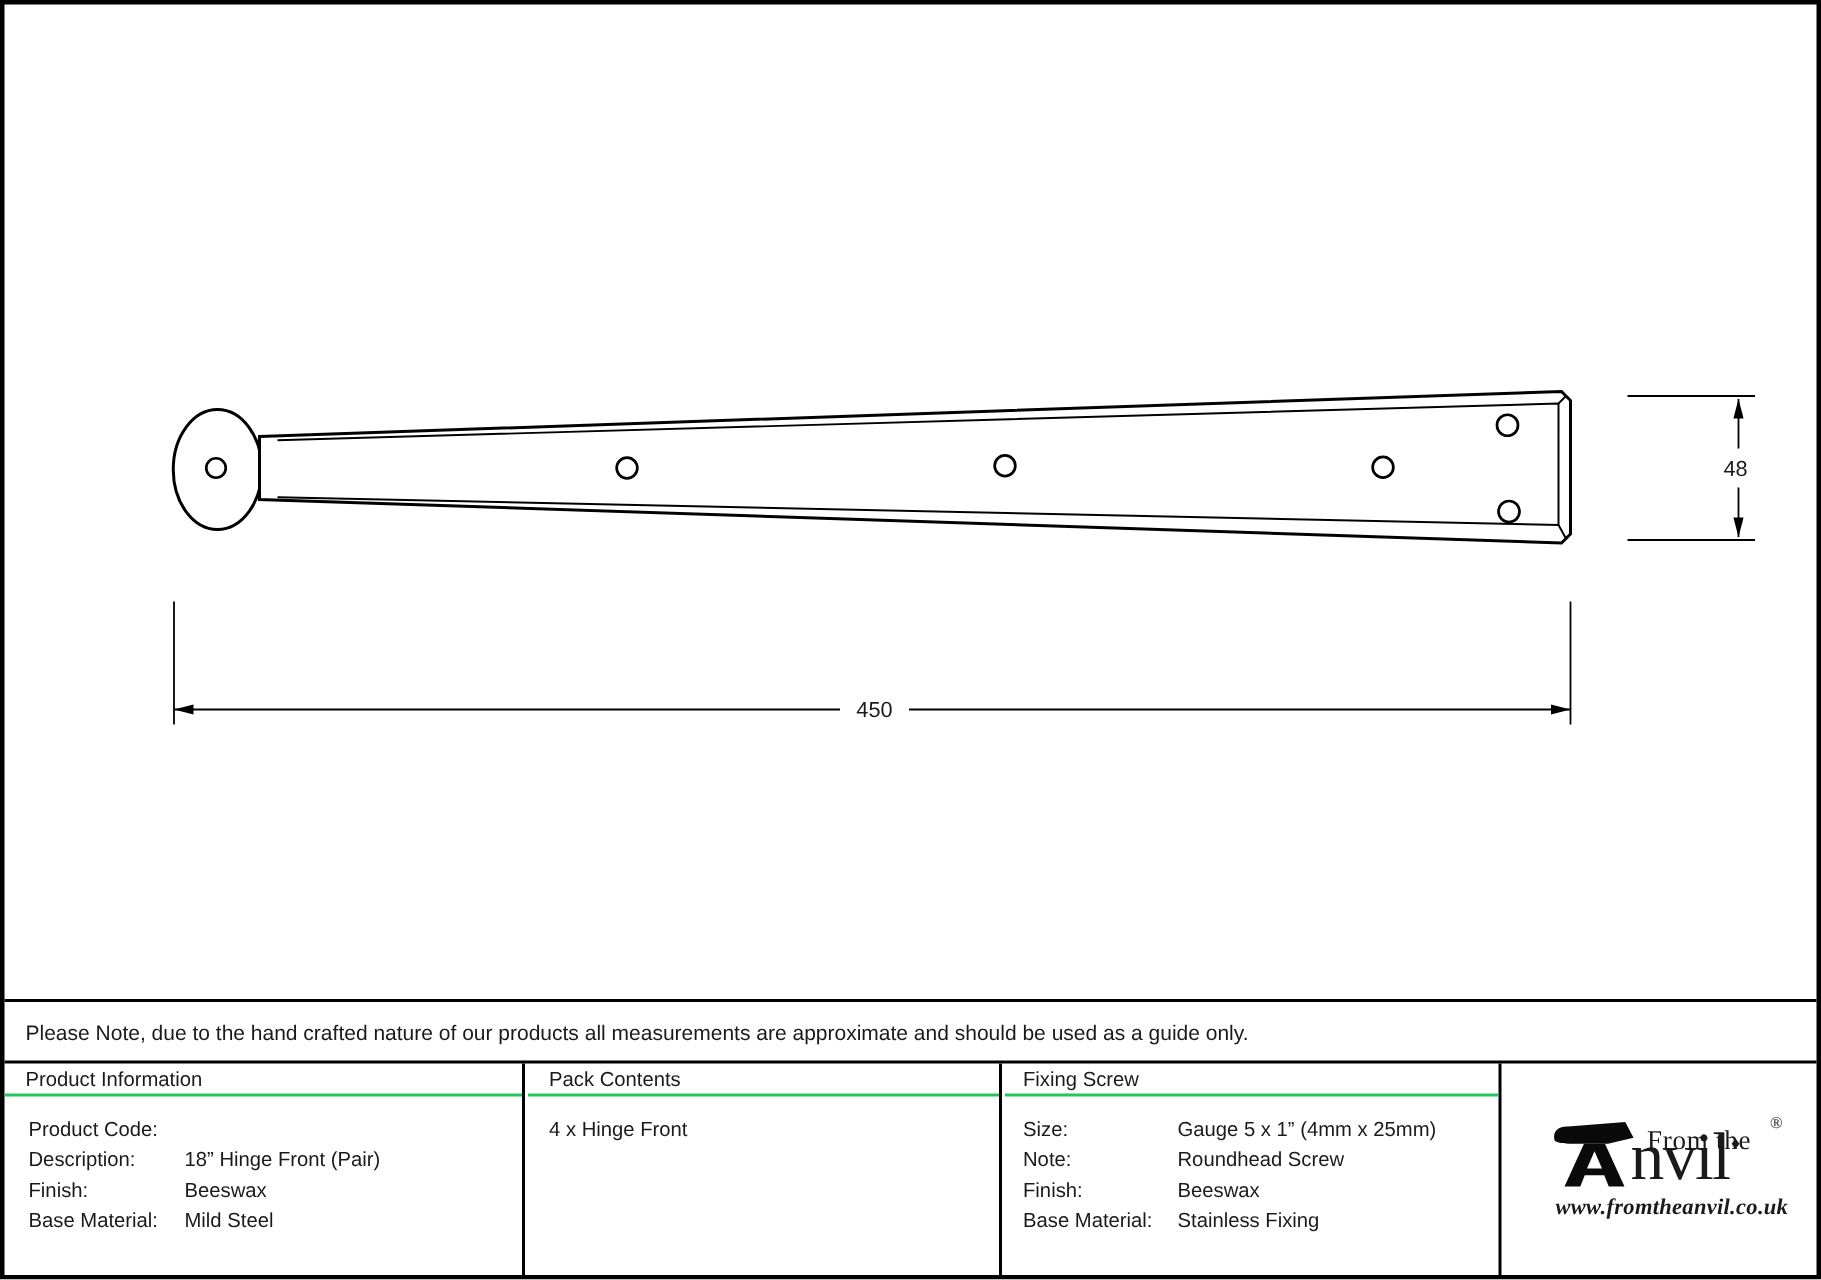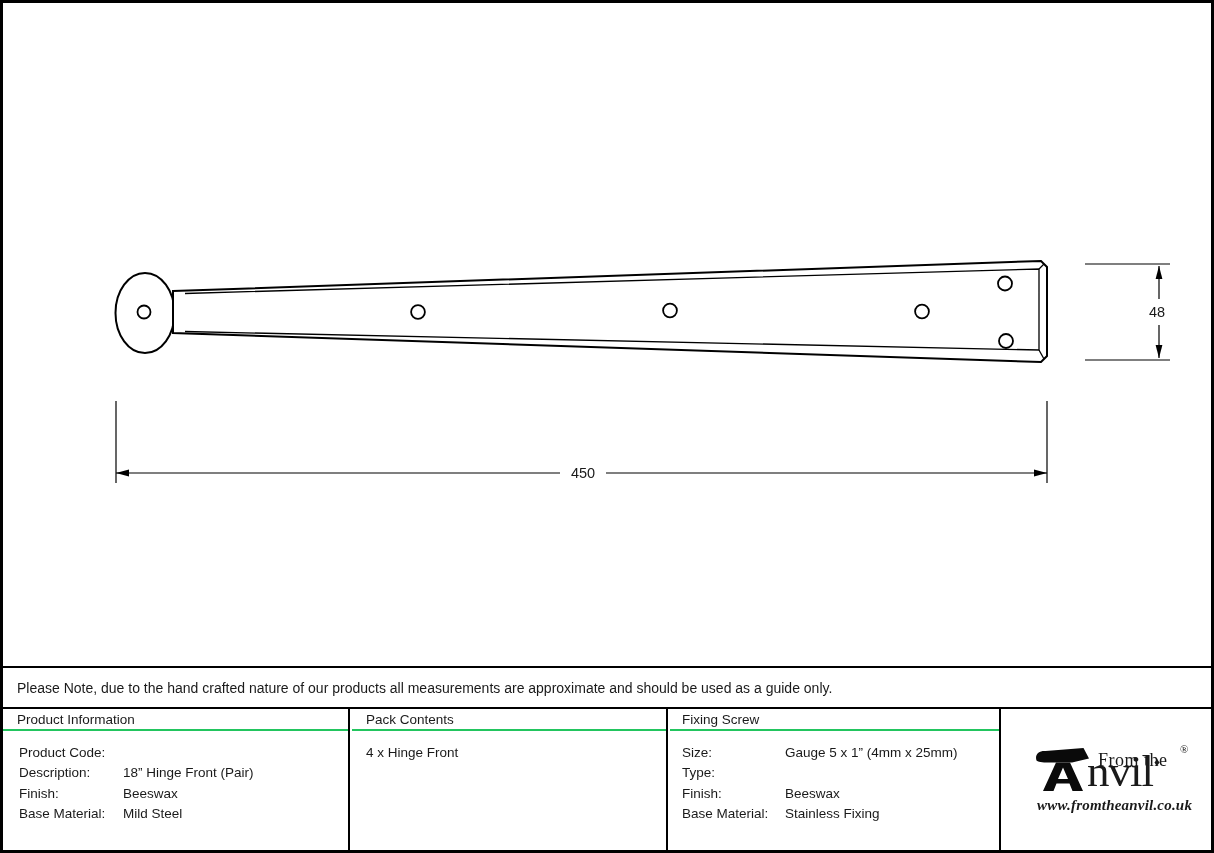--- a/index.html
+++ b/index.html
@@ -137,21 +137,22 @@
     </div>
 
     <div class="col col-3">
       <div class="hdr">Fixing Screw</div>
       <div class="cell-body">
         <div class="kv">
           <span>Size:</span>
           <span>Gauge 5 x 1” (4mm x 25mm)</span>
         </div>
         <div class="kv">
-          <span>Type:</span>
+          <span>Note:</span>
+          <span>Roundhead Screw</span>
         </div>
         <div class="kv">
           <span>Finish:</span>
           <span>Beeswax</span>
         </div>
         <div class="kv">
           <span>Base Material:</span>
           <span>Stainless Fixing</span>
         </div>
       </div>

